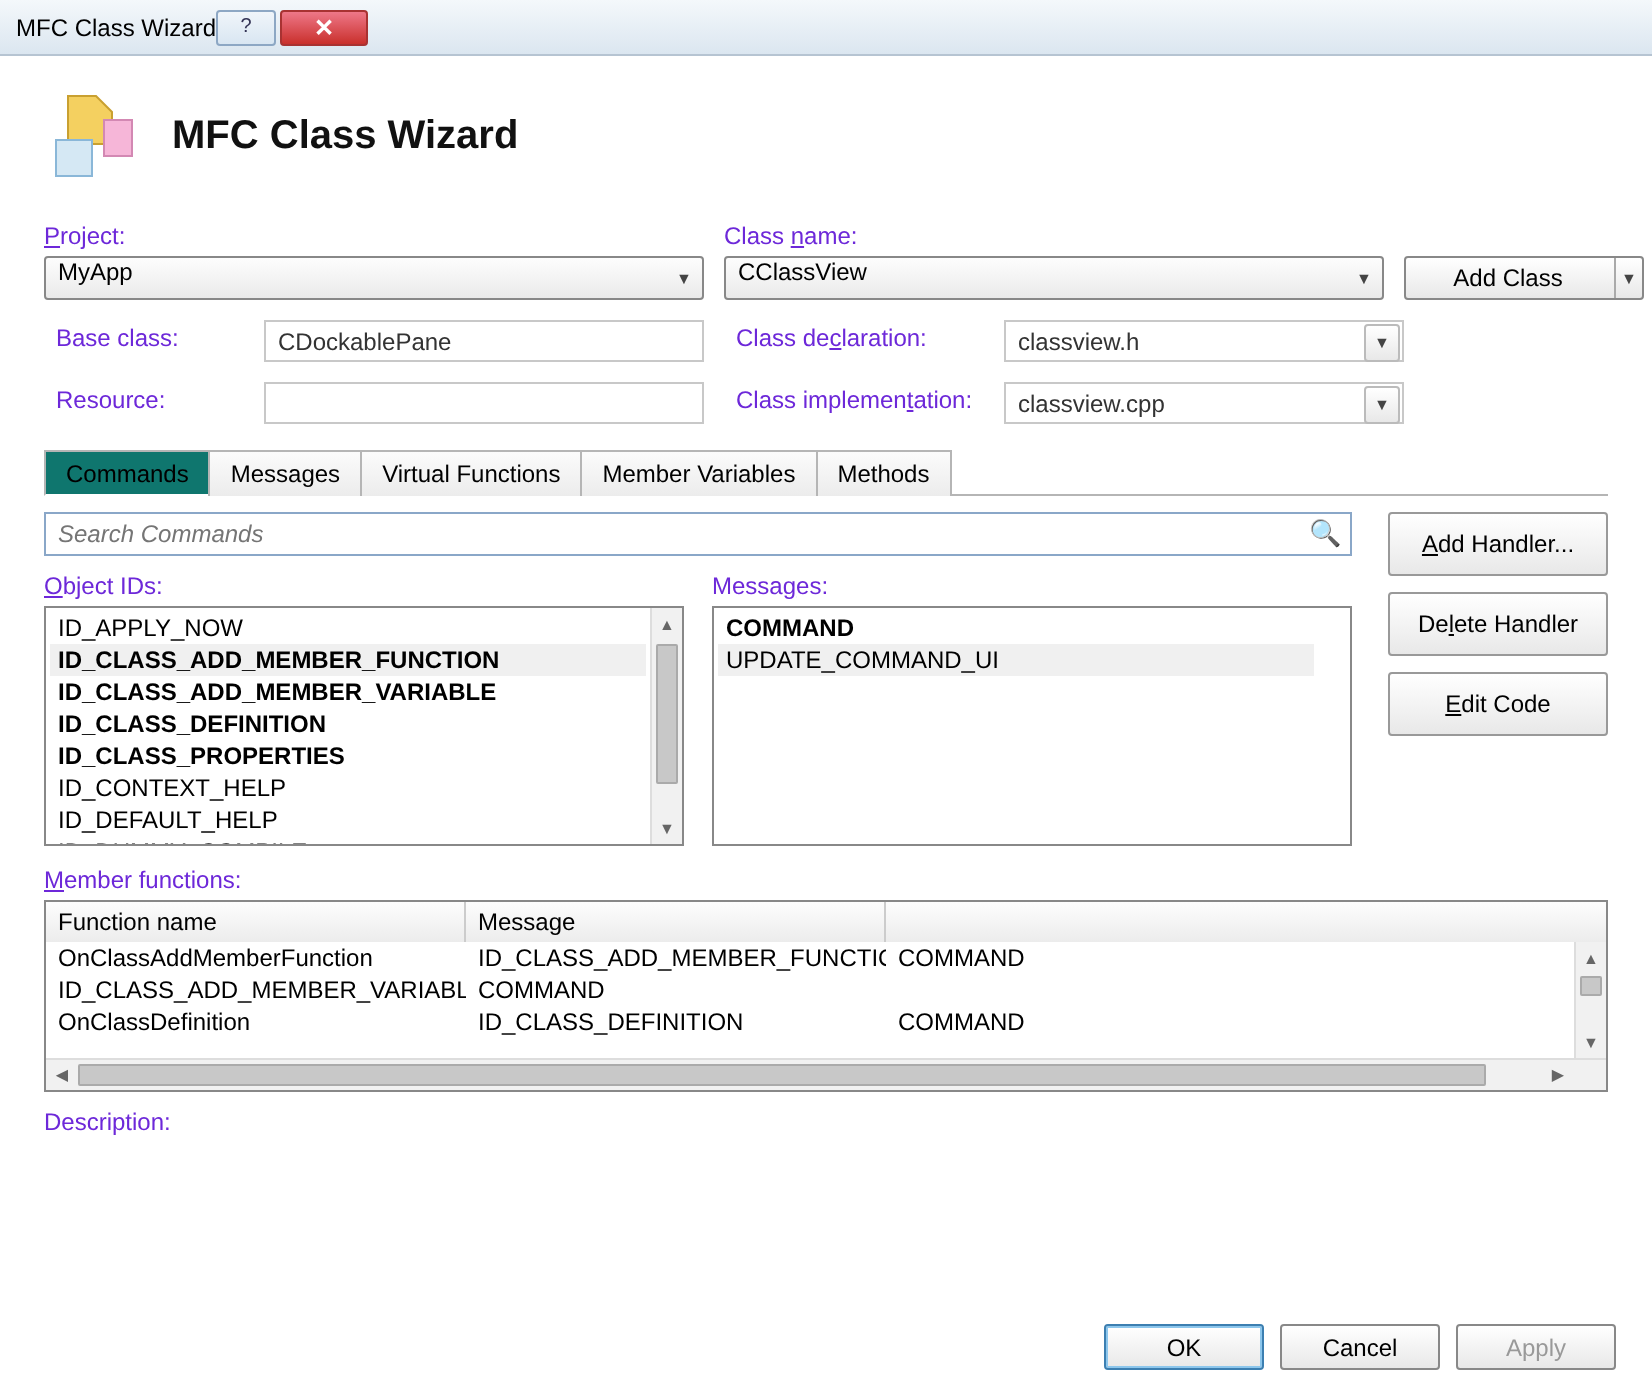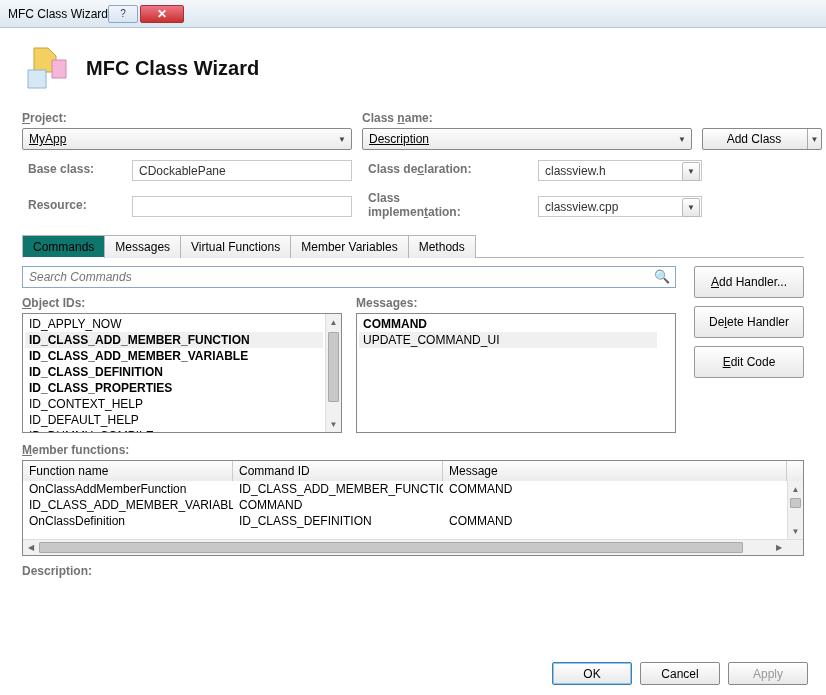--- a/index.html
+++ b/index.html
@@ -10,31 +10,31 @@
 .tb-btn { width: 30px; height: 18px; border: 1px solid #8da7c4; border-radius: 2px; display: flex; align-items: center; justify-content: center; font-size: 10px; background: linear-gradient(#f0f5fa,#d9e6f2); color: #335; cursor: pointer; }
 .tb-close { width: 44px; background: linear-gradient(#e78,#c9302c); color: #fff; border-color: #a83232; font-size: 12px; font-weight: bold; }
 
 .content { padding: 0; }
 .header-section { display: flex; align-items: center; gap: 14px; padding: 14px 22px 10px 22px; }
 .wizard-icon svg { width: 50px; height: 50px; }
 .wizard-heading { font-size: 20px; font-weight: bold; color: #111; }
 
 .form-area { padding: 6px 22px 0 22px; }
 .row1 { display: grid; grid-template-columns: 330px 330px 120px; gap: 10px; align-items: end; }
-.field-label, .inline-label, .section-label { color: #737373; margin-bottom: 3px; display: block; font-weight: bold; }
+.field-label, .inline-label, .section-label { color: #6d28d9; margin-bottom: 3px; display: block; }
 .combo { position: relative; width: 100%; }
-.combo-box { width: 100%; height: 22px; border: 1px solid #888; background: linear-gradient(#fdfdfd,#eaeaea); padding: 0 22px 0 6px; display: flex; align-items: center; border-radius: 2px; cursor: pointer; text-decoration: underline; }
+.combo-box { width: 100%; height: 22px; border: 1px solid #888; background: linear-gradient(#fdfdfd,#eaeaea); padding: 0 22px 0 6px; display: flex; align-items: flex-start; border-radius: 2px; cursor: pointer; }
 .combo-arrow { position: absolute; right: 1px; top: 1px; width: 18px; height: 20px; display: flex; align-items: center; justify-content: center; font-size: 8px; color: #444; }
 .add-class-btn { height: 22px; border: 1px solid #888; background: linear-gradient(#fff,#e8e8e8); border-radius: 2px; display: flex; align-items: center; justify-content: center; cursor: pointer; position: relative; padding-right: 16px; }
 .add-class-btn .split { position: absolute; right: 0; top: 0; width: 14px; height: 100%; border-left: 1px solid #aaa; display: flex; align-items: center; justify-content: center; font-size: 8px; color: #444; }
 
 .row2, .row3 { display: grid; grid-template-columns: 100px 220px 130px 200px; gap: 10px; align-items: center; margin-top: 10px; }
 .row2 .inline-label, .row3 .inline-label { padding-left: 6px; }
 .ro-field { height: 21px; border: 1px solid #c8c8c8; background: #fff; padding: 0 6px; display: flex; align-items: center; color: #333; }
-.ro-combo { position: relative; margin-left: 36px; }
+.ro-combo { position: relative; }
 .ro-arrow { position: absolute; right: 1px; top: 1px; width: 18px; height: 19px; border: 1px solid #bbb; border-radius: 2px; background: linear-gradient(#fff,#e8e8e8); display: flex; align-items: center; justify-content: center; font-size: 8px; color: #444; cursor: pointer; }
 
 .tabstrip { margin: 12px 22px 0 22px; border-bottom: 1px solid #b5b5b5; display: flex; }
 .tab { padding: 4px 10px 3px 10px; border: 1px solid #b5b5b5; border-bottom: none; background: linear-gradient(#fbfbfb,#ececec); margin-right: -1px; cursor: pointer; position: relative; top: 1px; }
 .tab.active { background: #0f766e; border-bottom: 1px solid #fff; top: 1px; }
 
 .tab-body { margin: 8px 22px 0 22px; }
 .search-row { display: flex; align-items: flex-start; gap: 18px; }
 .search-wrap { position: relative; flex: 1; }
 .search-input { width: 100%; height: 22px; border: 1px solid #8aa7c8; padding: 0 26px 0 6px; font-style: italic; color: #666; outline: none; }
@@ -110,21 +110,21 @@
           <div class="combo-box">
               <span>MyApp</span>
             </div>
           <div class="combo-arrow">▼</div>
         </div>
       </div>
       <div>
         <span class="field-label uline-label">Class <span class="u">n</span>ame:</span>
         <div class="combo">
           <div class="combo-box">
-              <span>Description</span>
+              <span>CClassView</span>
             </div>
           <div class="combo-arrow">▼</div>
         </div>
       </div>
       <div>
         <span class="field-label">&nbsp;</span>
         <div class="add-class-btn">
           <span>Add Class</span>
           <div class="split">▼</div>
         </div>
@@ -216,21 +216,20 @@
             <span><span class="u">E</span>dit Code</span>
           </div>
       </div>
     </div>
 
     <div class="member-section">
       <span class="section-label uline-label"><span class="u">M</span>ember functions:</span>
       <div class="member-table">
         <div class="tbl-header">
           <div class="th">Function name</div>
-          <div class="th">Command ID</div>
           <div class="th">Message</div>
           <div class="th"></div>
         </div>
         <div class="tbl-body">
           <div class="tbl-rows" id="mf-rows">
               <div class="tr">
                 <div class="td">OnClassAddMemberFunction</div>
                 <div class="td">ID_CLASS_ADD_MEMBER_FUNCTION</div>
                 <div class="td">COMMAND</div>
               </div>

